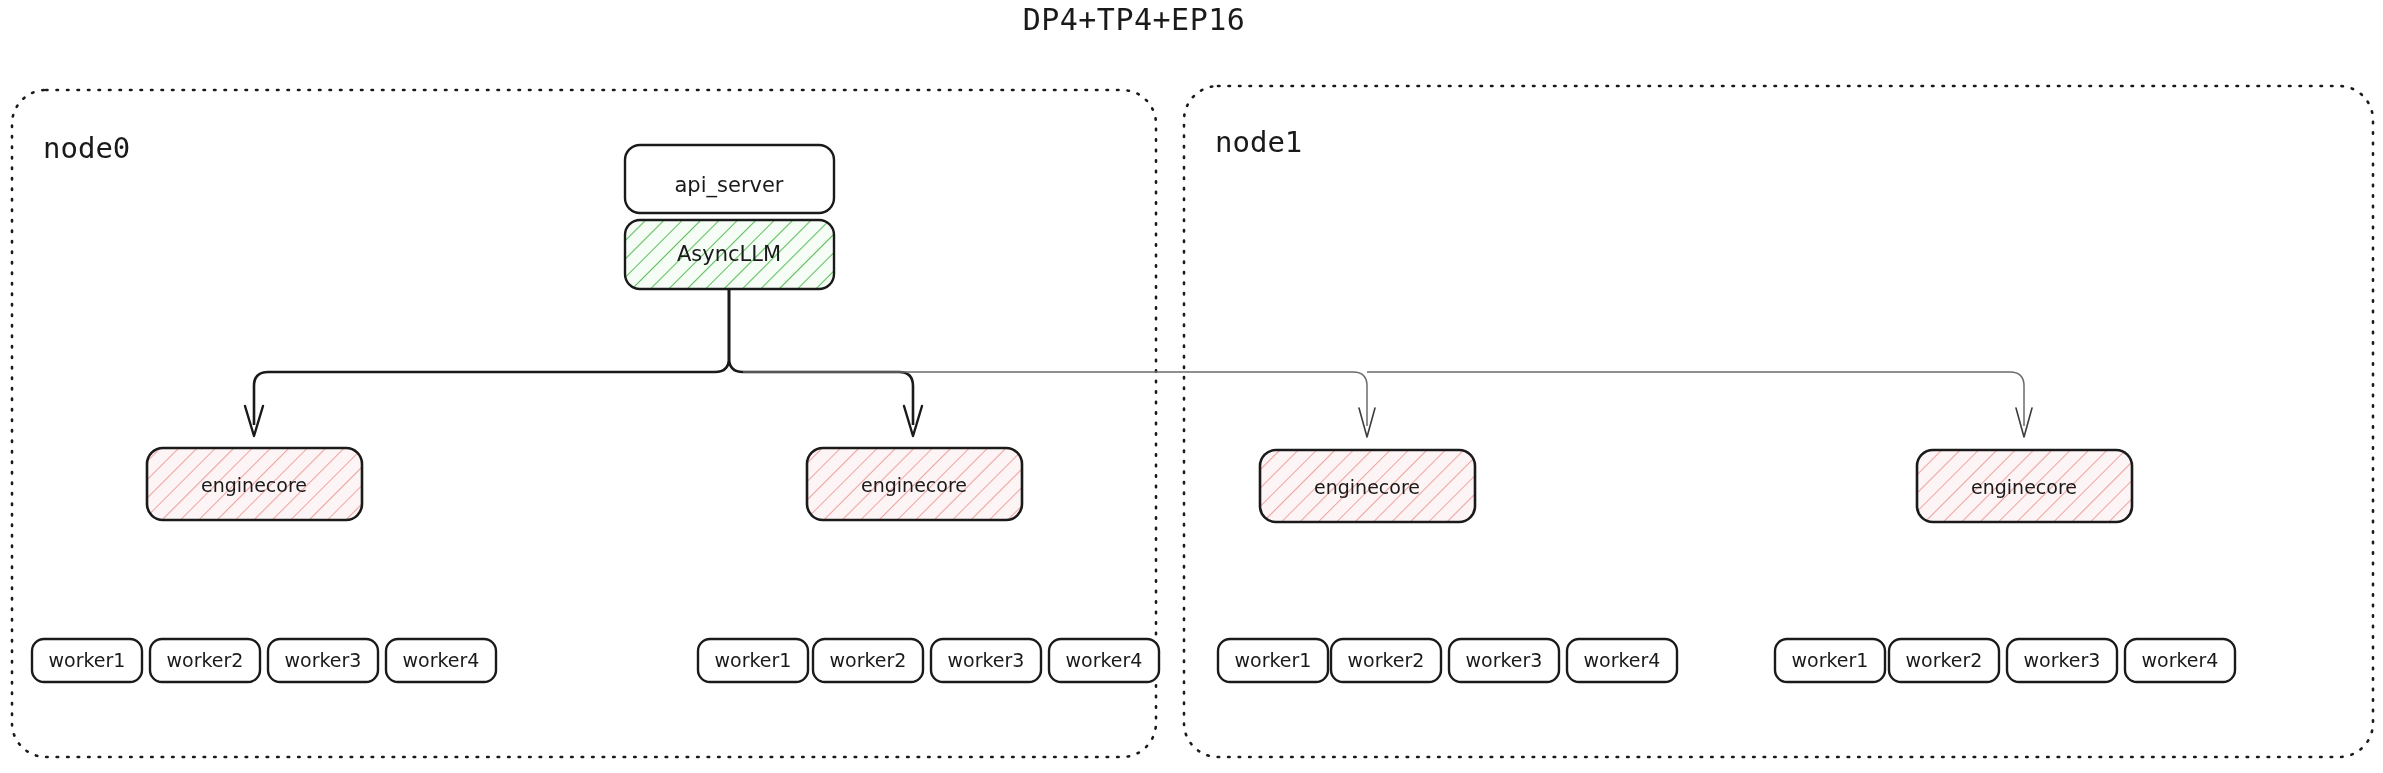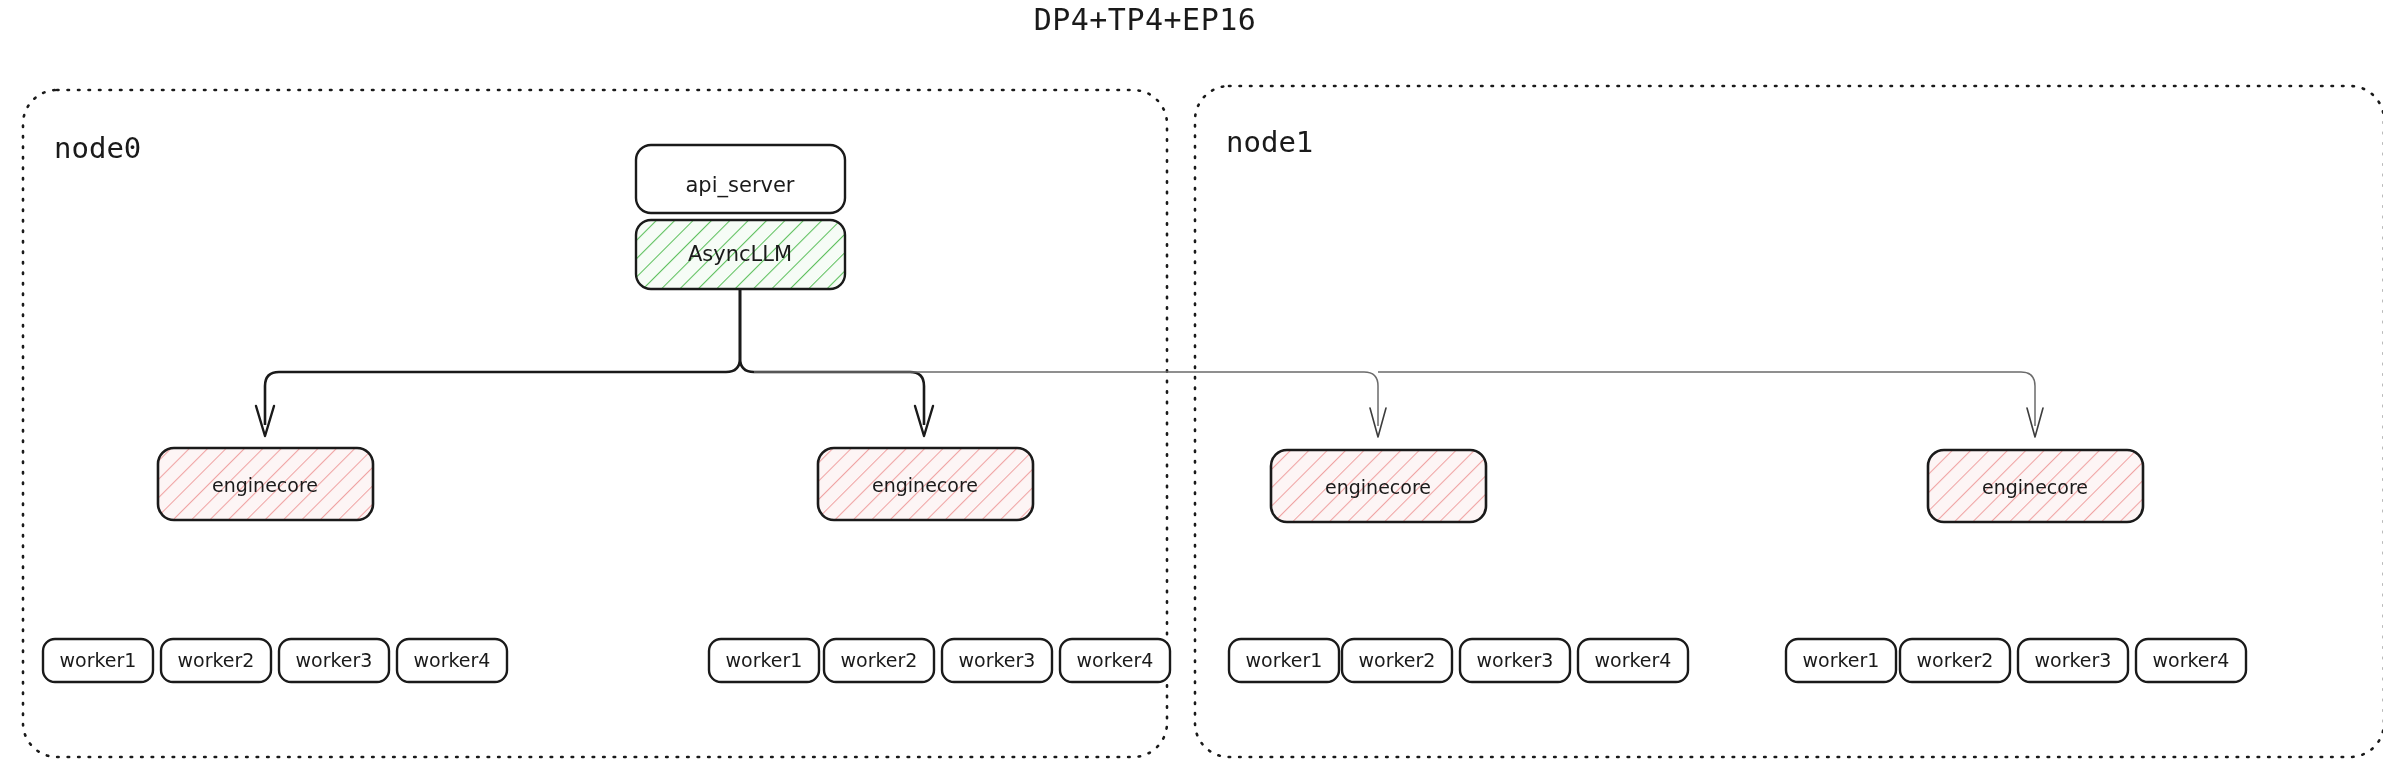--- a/index.html
+++ b/index.html
@@ -9,21 +9,21 @@
   }
   body {
     width: 2383px;
     height: 773px;
     font-family: "DejaVu Sans", sans-serif;
     overflow: hidden;
     position: relative;
   }
   #stage {
     position: absolute;
-    left: 12px; top: 0;
+    left: 1px; top: 0;
     width: 2160px;
     height: 773px;
   }
   #stage svg {
     display: block;
   }
   .diagram-title {
     font-family: "DejaVu Sans Mono", monospace;
     font-size: 30px;
     fill: #1a1a1a;

